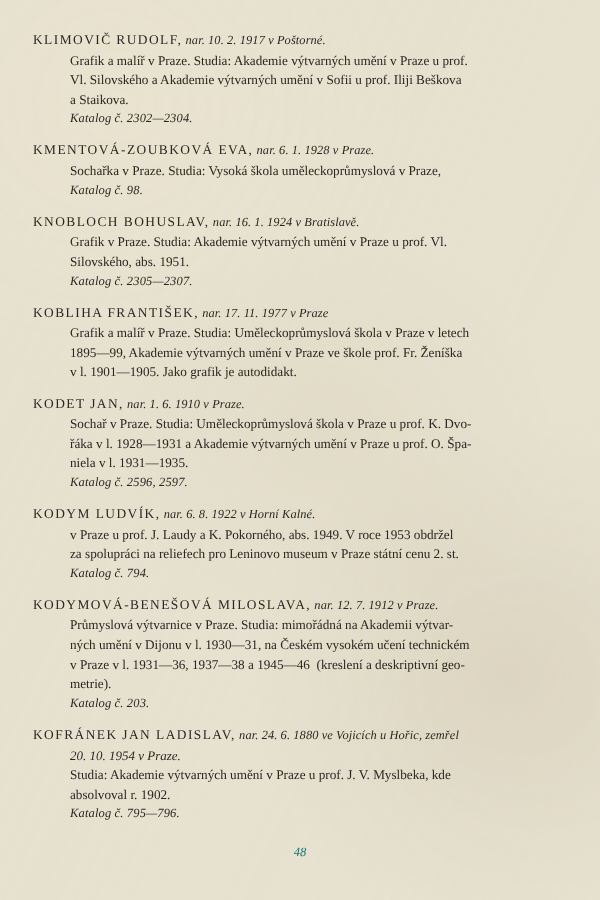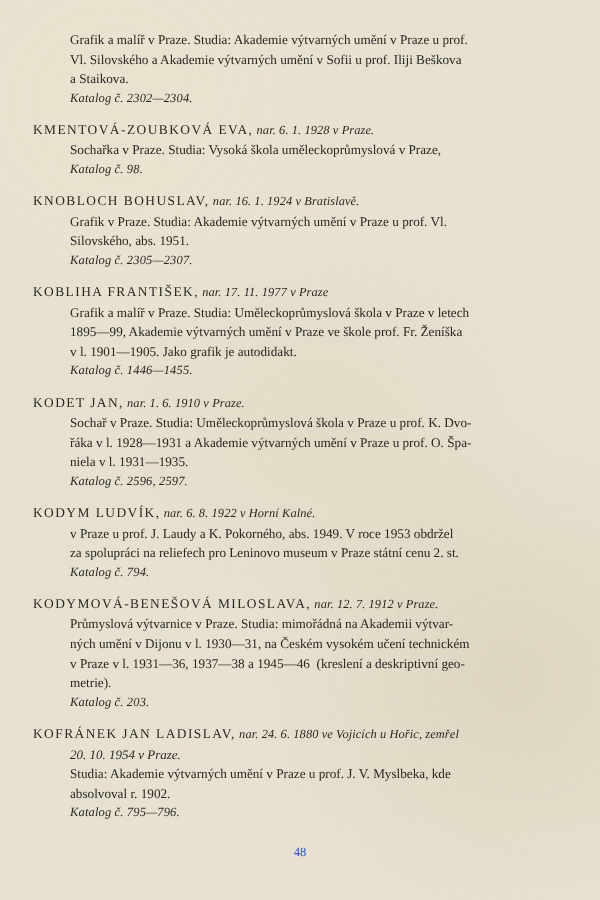--- a/index.html
+++ b/index.html
@@ -80,38 +80,40 @@
     font-size: 13px;
     line-height: 19.6px;
     white-space: pre;
   }
   .folio {
     position: absolute;
     top: 845px;
     left: 0;
     width: 600px;
     text-align: center;
+    font-style: italic;
     font-size: 12.6px;
-    color: #1d4ed8;
+    color: #0f766e;
   }
   
   .text-column, .folio {
     text-rendering: geometricPrecision;
     -webkit-font-smoothing: antialiased;
   }
 </style>
 </head>
 <body>
 
 <div class="page">
   <div class="paper-grain"></div>
 
   <div class="text-column">
 
     <div class="entry">
+      <div class="headline"><span class="surname">KLIMOVIČ RUDOLF,</span><span class="bio"> nar. 10. 2. 1917 v Poštorné.</span></div>
       <div class="body-line">Grafik a malíř v Praze. Studia: Akademie výtvarných umění v Praze u prof.</div>
       <div class="body-line">Vl. Silovského a Akademie výtvarných umění v Sofii u prof. Iliji Beškova</div>
       <div class="body-line">a Staikova.</div>
       <div class="catalog-line">Katalog č. 2302—2304.</div>
     </div>
 
     <div class="entry">
       <div class="headline"><span class="surname">KMENTOVÁ-ZOUBKOVÁ EVA,</span><span class="bio"> nar. 6. 1. 1928 v Praze.</span></div>
       <div class="body-line">Sochařka v Praze. Studia: Vysoká škola uměleckoprůmyslová v Praze,</div>
       <div class="catalog-line">Katalog č. 98.</div>
@@ -122,21 +124,20 @@
       <div class="body-line">Grafik v Praze. Studia: Akademie výtvarných umění v Praze u prof. Vl.</div>
       <div class="body-line">Silovského, abs. 1951.</div>
       <div class="catalog-line">Katalog č. 2305—2307.</div>
     </div>
 
     <div class="entry">
       <div class="headline"><span class="surname">KOBLIHA FRANTIŠEK,</span><span class="bio"> nar. 17. 11. 1977 v Praze</span></div>
       <div class="body-line">Grafik a malíř v Praze. Studia: Uměleckoprůmyslová škola v Praze v letech</div>
       <div class="body-line">1895—99, Akademie výtvarných umění v Praze ve škole prof. Fr. Ženíška</div>
       <div class="body-line">v l. 1901—1905. Jako grafik je autodidakt.</div>
-      <div class="catalog-line">Katalog č. 1446—1455.</div>
     </div>
 
     <div class="entry">
       <div class="headline"><span class="surname">KODET JAN,</span><span class="bio"> nar. 1. 6. 1910 v Praze.</span></div>
       <div class="body-line">Sochař v Praze. Studia: Uměleckoprůmyslová škola v Praze u prof. K. Dvo-</div>
       <div class="body-line">řáka v l. 1928—1931 a Akademie výtvarných umění v Praze u prof. O. Špa-</div>
       <div class="body-line">niela v l. 1931—1935.</div>
       <div class="catalog-line">Katalog č. 2596, 2597.</div>
     </div>
 

